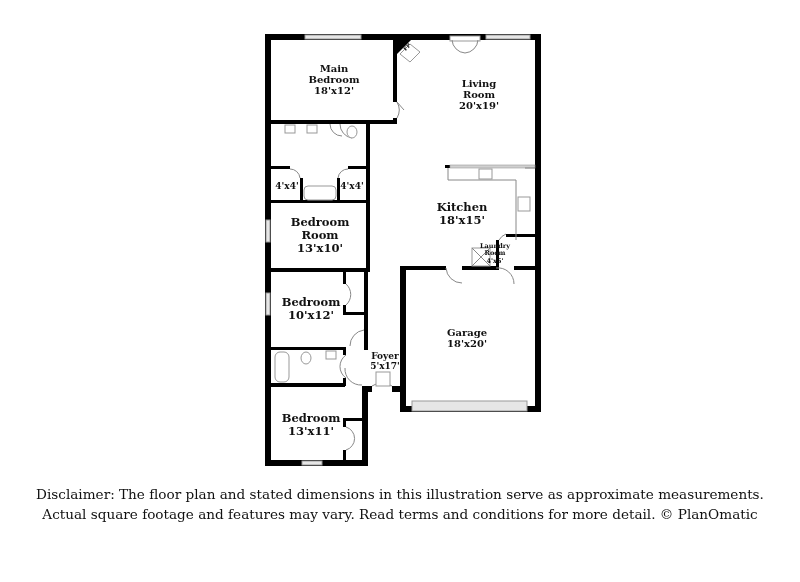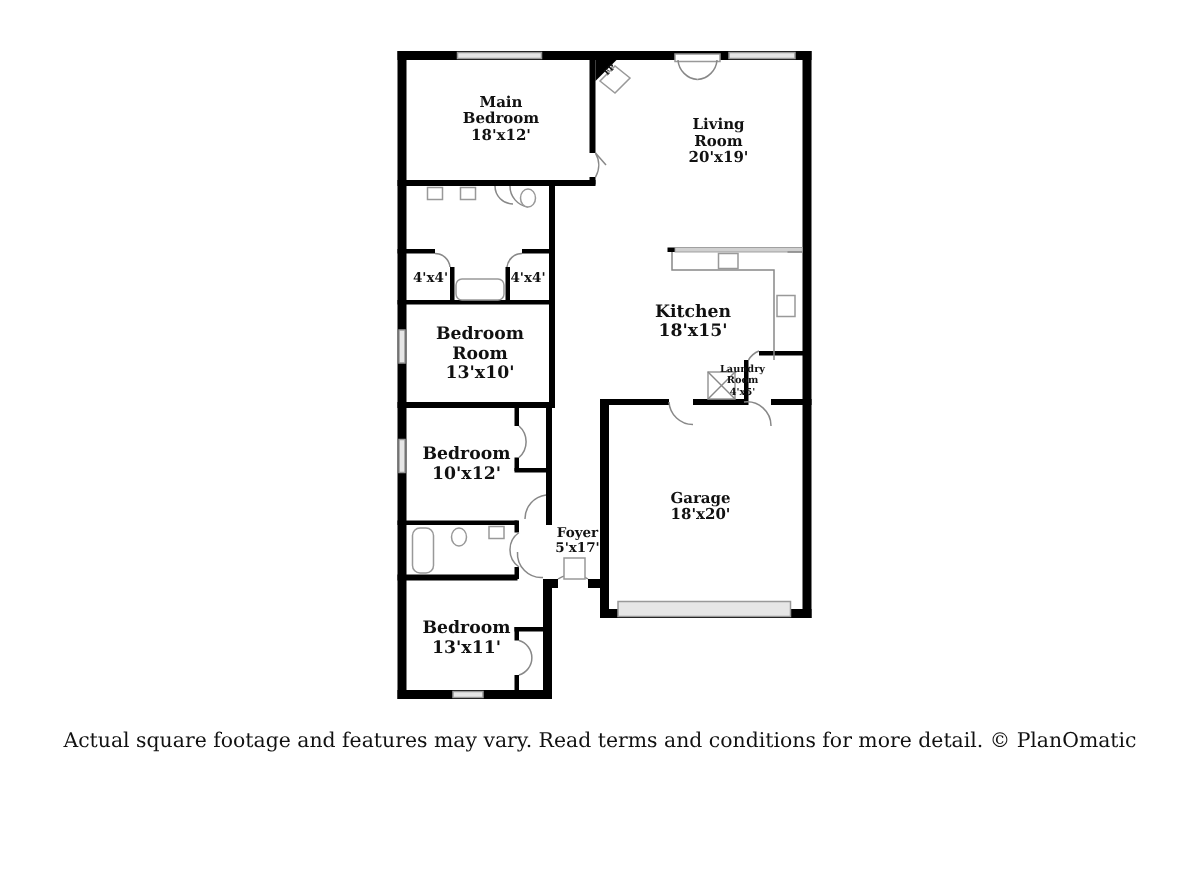--- a/index.html
+++ b/index.html
@@ -218,14 +218,15 @@
 </div>
 
 <div class="label md" style="left:311px; top:412px;">
   <span class="lbl-line">Bedroom</span>
   <span class="lbl-line">13'x11'</span>
 </div>
 
 <div class="label" style="left:407px; top:44px; font-size:5.5px; transform: translateX(-50%) rotate(-45deg);">FP</div>
 
 <div id="disclaimer">
+  <div>Disclaimer: The floor plan and stated dimensions in this illustration serve as approximate measurements.</div>
   <div>Actual square footage and features may vary. Read terms and conditions for more detail. © PlanOmatic</div>
 </div>
 
 </body></html>

